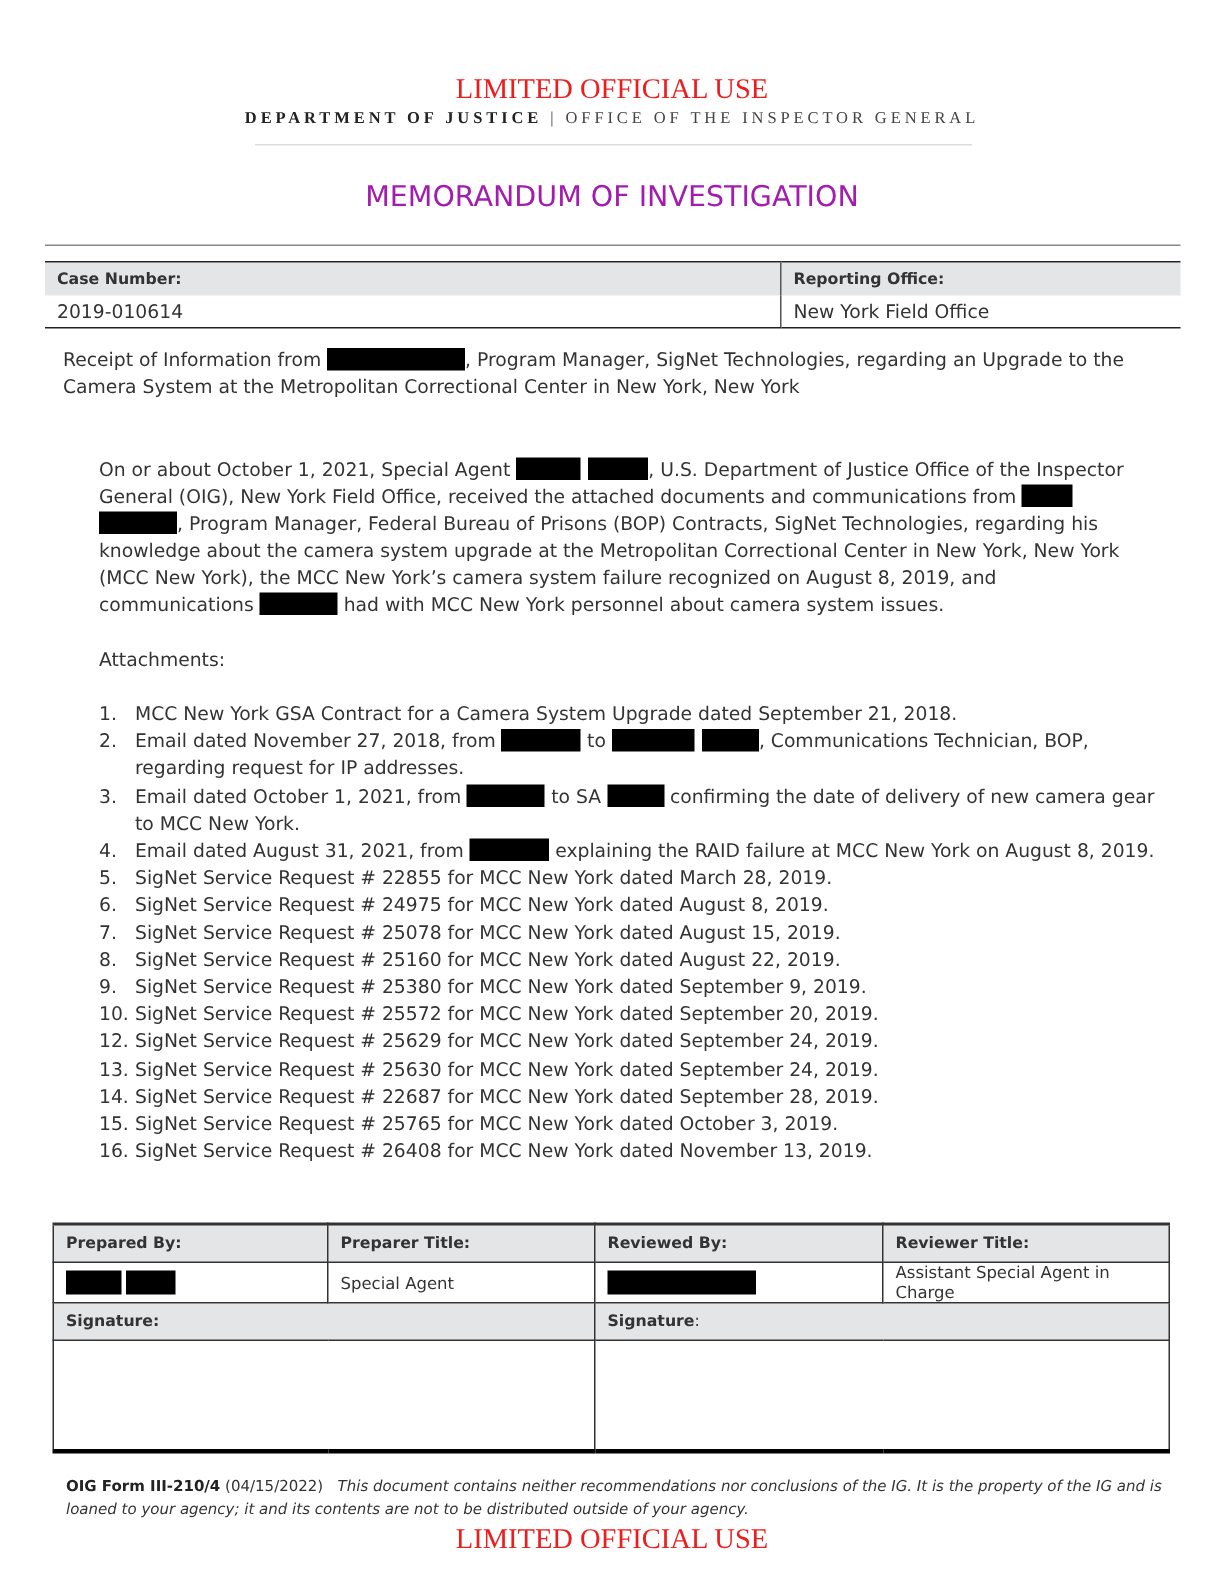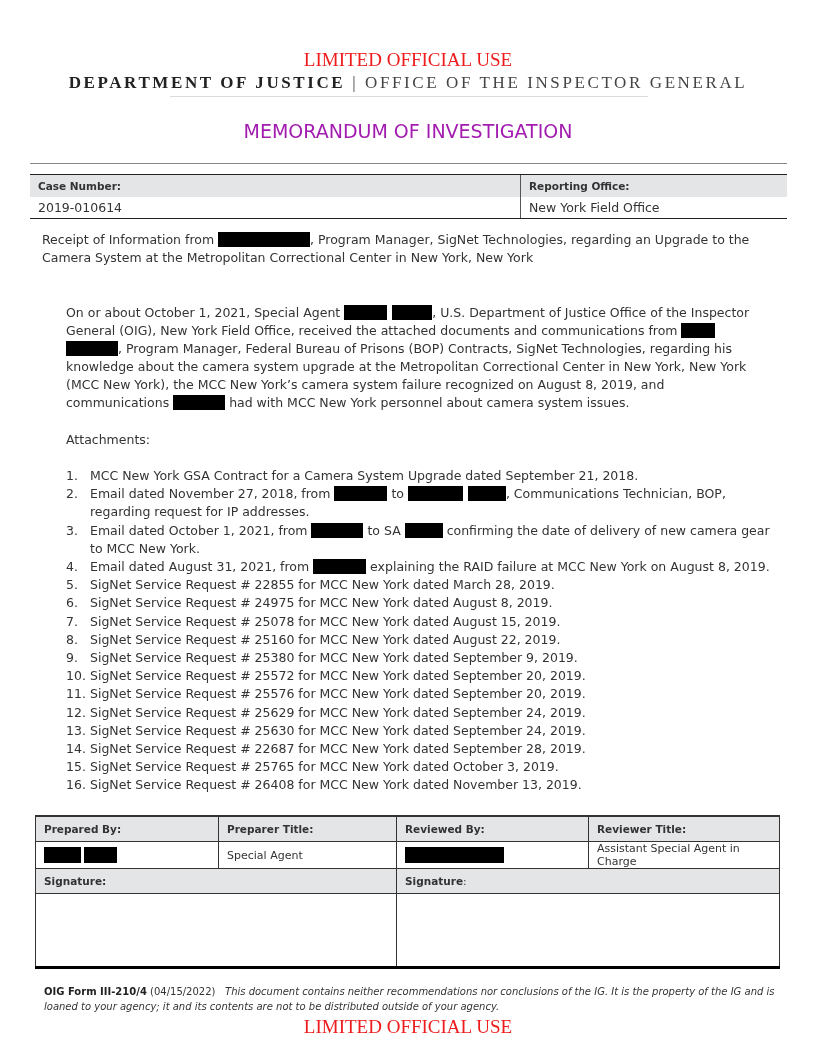--- a/index.html
+++ b/index.html
@@ -1,19 +1,19 @@
 <!DOCTYPE html>
 <html><head>
 <meta charset="utf-8">
 <style>
   html, body { margin: 0; padding: 0; background: #ffffff; }
   body { width: 816px; height: 1056px; position: relative; overflow: hidden; color: #222; font-family: "DejaVu Sans", sans-serif; }
   .abs { position: absolute; }
   .lou { left: 0; width: 816px; text-align: center; color: #ee1c1c; font-family: "Liberation Serif", serif; font-size: 19px; }
-  .dept { left: 0; width: 816px; top: 73px; text-align: center; font-family: "Liberation Serif", serif; font-size: 17px; letter-spacing: 2.6px; color: #444; }
+  .dept { left: 0; width: 816px; top: 73px; text-align: center; font-family: "Liberation Serif", serif; font-size: 11px; letter-spacing: 2.6px; color: #444; }
   .dept b { color: #222; }
   .hr-top { left: 170px; width: 478px; top: 96px; height: 1px; background: #dcdcdc; }
   .memo-title { left: 0; width: 816px; top: 120px; text-align: center; font-family: "DejaVu Sans", sans-serif; font-size: 19px; color: #a21caf; font-weight: normal; }
   .hr-gray { left: 30px; width: 757px; top: 163px; height: 1px; background: #888; }
 
   table.case { position: absolute; left: 30px; top: 174px; width: 757px; border-collapse: collapse; font-family: "DejaVu Sans", sans-serif; }
   table.case td { padding: 0 8px; font-size: 12px; color: #333; }
   table.case tr.hdr td { background: #e4e5e7; height: 22px; font-size: 10.5px; font-weight: bold; color: #333; border-top: 1.5px solid #222; }
   table.case tr.val td { height: 21px; font-size: 12.5px; border-bottom: 1.5px solid #222; }
   table.case td.c1 { width: 474px; }
@@ -81,21 +81,20 @@
   <li><span class="num">1.</span><span>MCC New York GSA Contract for a Camera System Upgrade dated September 21, 2018.</span></li>
   <li><span class="num">2.</span><span>Email dated November 27, 2018, from </span><span class="red" style="width:53px;"></span><span> to </span><span class="red" style="width:55px;"></span><span class="redg"></span><span class="red" style="width:38px;"></span><span>, Communications Technician, BOP, regarding request for IP addresses.</span></li>
   <li><span class="num">3.</span><span>Email dated October 1, 2021, from </span><span class="red" style="width:52px;"></span><span> to SA </span><span class="red" style="width:38px;"></span><span> confirming the date of delivery of new camera gear to MCC New York.</span></li>
   <li><span class="num">4.</span><span>Email dated August 31, 2021, from </span><span class="red" style="width:53px;"></span><span> explaining the RAID failure at MCC New York on August 8, 2019.</span></li>
   <li><span class="num">5.</span><span>SigNet Service Request # 22855 for MCC New York dated March 28, 2019.</span></li>
   <li><span class="num">6.</span><span>SigNet Service Request # 24975 for MCC New York dated August 8, 2019.</span></li>
   <li><span class="num">7.</span><span>SigNet Service Request # 25078 for MCC New York dated August 15, 2019.</span></li>
   <li><span class="num">8.</span><span>SigNet Service Request # 25160 for MCC New York dated August 22, 2019.</span></li>
   <li><span class="num">9.</span><span>SigNet Service Request # 25380 for MCC New York dated September 9, 2019.</span></li>
   <li><span class="num">10.</span><span>SigNet Service Request # 25572 for MCC New York dated September 20, 2019.</span></li>
-  <li><span class="num">11.</span><span>SigNet Service Request # 25576 for MCC New York dated September 20, 2019.</span></li>
   <li><span class="num">12.</span><span>SigNet Service Request # 25629 for MCC New York dated September 24, 2019.</span></li>
   <li><span class="num">13.</span><span>SigNet Service Request # 25630 for MCC New York dated September 24, 2019.</span></li>
   <li><span class="num">14.</span><span>SigNet Service Request # 22687 for MCC New York dated September 28, 2019.</span></li>
   <li><span class="num">15.</span><span>SigNet Service Request # 25765 for MCC New York dated October 3, 2019.</span></li>
   <li><span class="num">16.</span><span>SigNet Service Request # 26408 for MCC New York dated November 13, 2019.</span></li>
 </ol>
 
 <table class="sig">
   <tbody>
       <tr>

